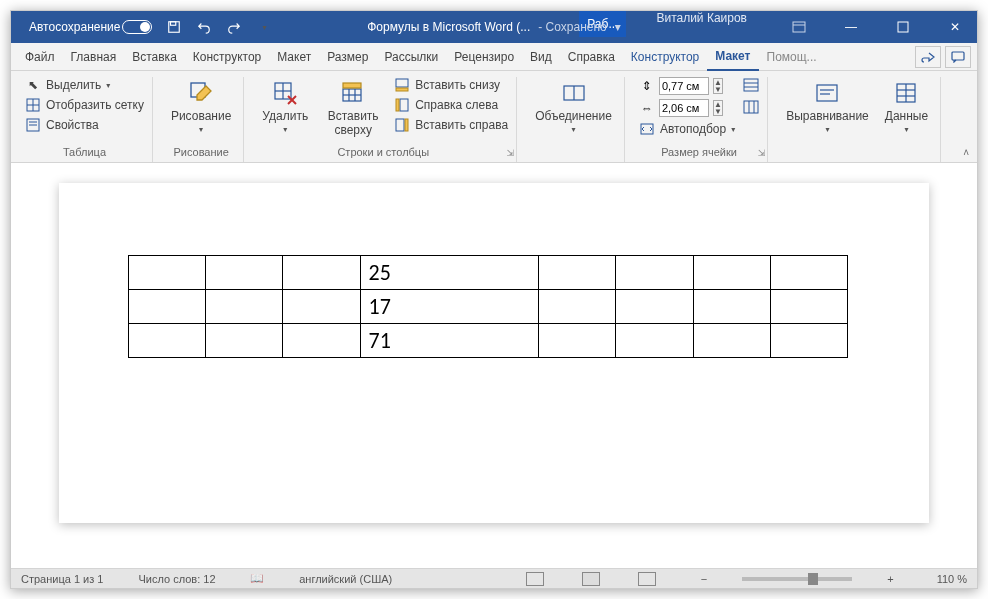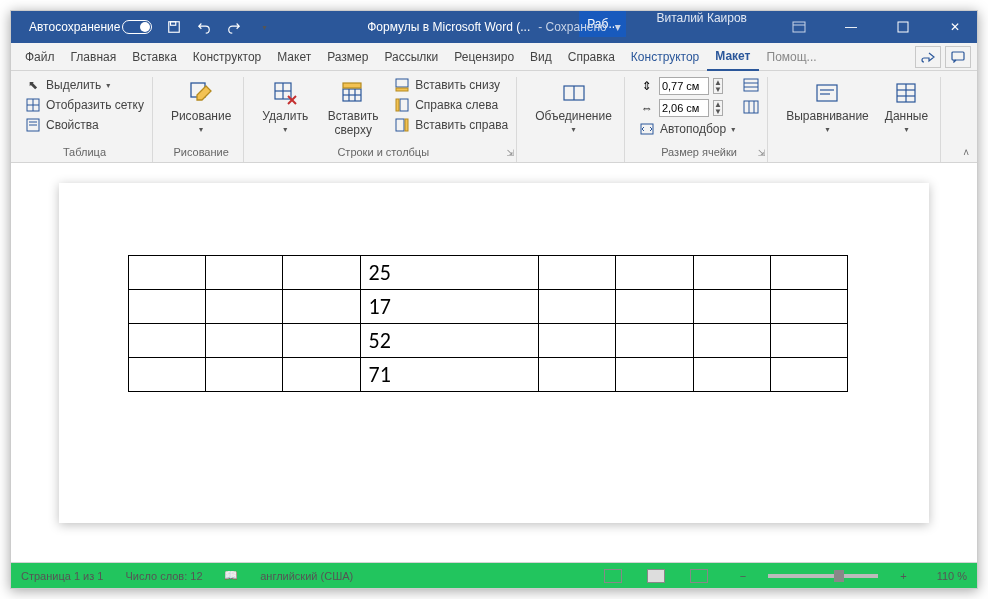--- a/index.html
+++ b/index.html
@@ -49,21 +49,21 @@
 
 
 .docwrap{ flex:1; background:#fff; overflow:hidden; padding-top:12px;}
 .page{ width:870px; height:340px; margin:8px auto 0; background:#fff; box-shadow:0 2px 10px rgba(0,0,0,.25); padding:60px 30px 0 18px;}
 table.doc { border-collapse:collapse; width:720px; margin:12px auto 0; }
 table.doc td{ border:1px solid #000; height:34px; padding:2px 8px; font-family: Calibri, Arial, sans-serif; font-size:22px; color:#000; text-align:left; vertical-align:middle; }
 .cell-highlight{ outline:3px solid #d83b3b; outline-offset:-2px; border-radius:6px; position:relative;}
 .cell-highlight::after{ content:""; position:absolute; right:28px; top:6px; bottom:6px; width:1px; background:#000;}
 
 
-.status{ height:26px; background:#22c55e; border-top:1px solid #d4d4d4; display:flex; align-items:center; font-size:11px; color:#555; padding:0 10px; gap:22px;}
+.status{ height:20px; background:#e5e5e5; border-top:1px solid #d4d4d4; display:flex; align-items:center; font-size:11px; color:#555; padding:0 10px; gap:35px;}
 .status .spacer{flex:1;}
 .status .slider{ width:110px; height:4px; background:#bbb; position:relative; }
 .status .slider::after{content:"";position:absolute; left:60%; top:-4px; width:10px; height:12px; background:#888;}
 .view-ico{ width:18px; height:14px; border:1px solid #888; display:inline-block; margin-left:3px;}
 </style>
 </head>
 <body>
 
 <div class="window">
 
@@ -376,30 +376,20 @@
           <td>17</td>
           <td></td>
               <td></td>
               <td></td>
               <td></td>
         </tr>
         <tr>
           <td></td>
               <td></td>
               <td></td>
-          <td>52</td>
-          <td></td>
-              <td></td>
-              <td></td>
-              <td></td>
-        </tr>
-        <tr>
-          <td></td>
-              <td></td>
-              <td></td>
           <td>71</td>
           <td></td>
               <td></td>
               <td></td>
               <td></td>
         </tr>
       </tbody>
         </table>
     </div>
   </div>

